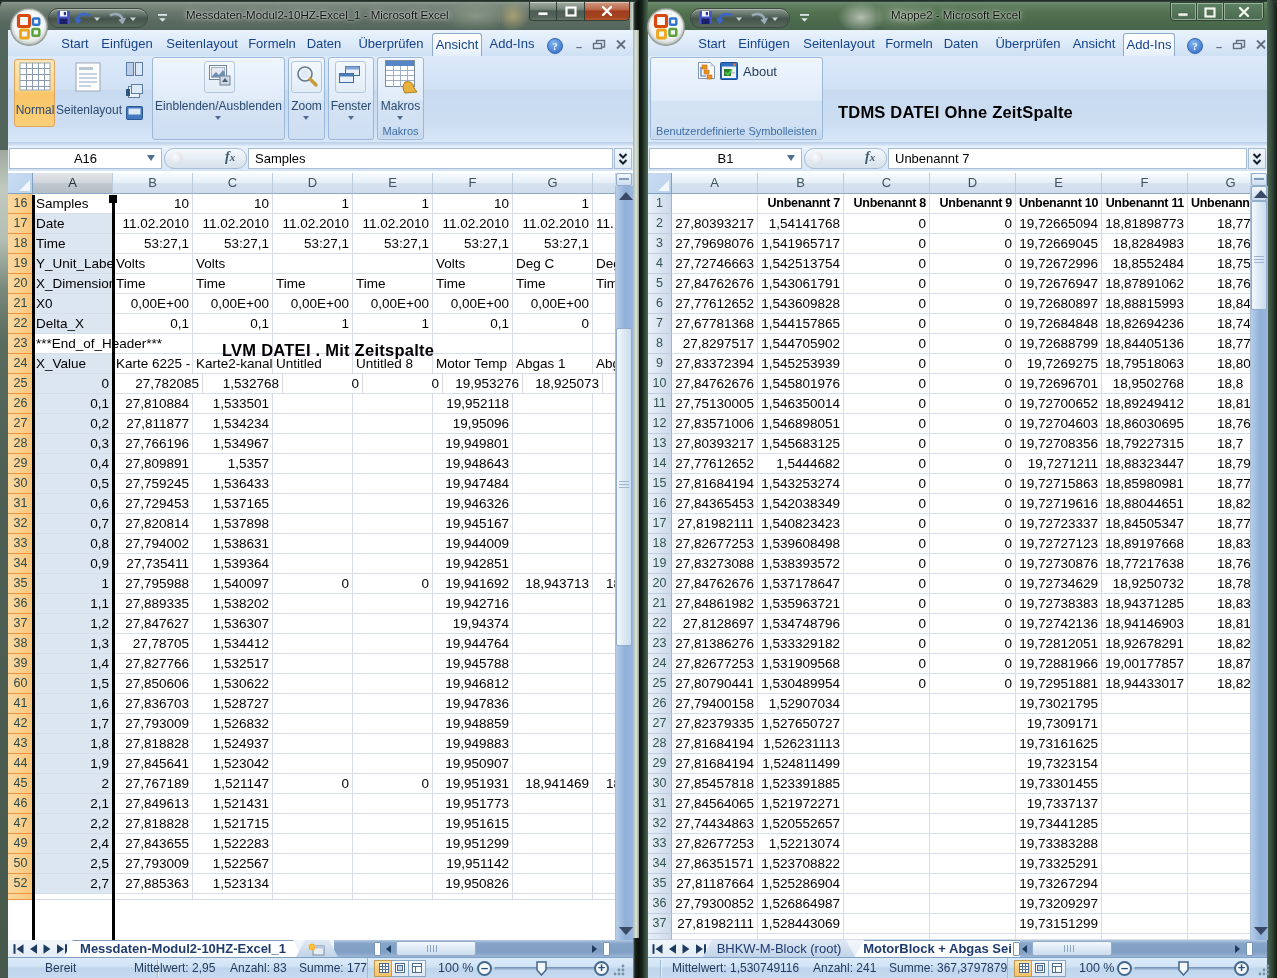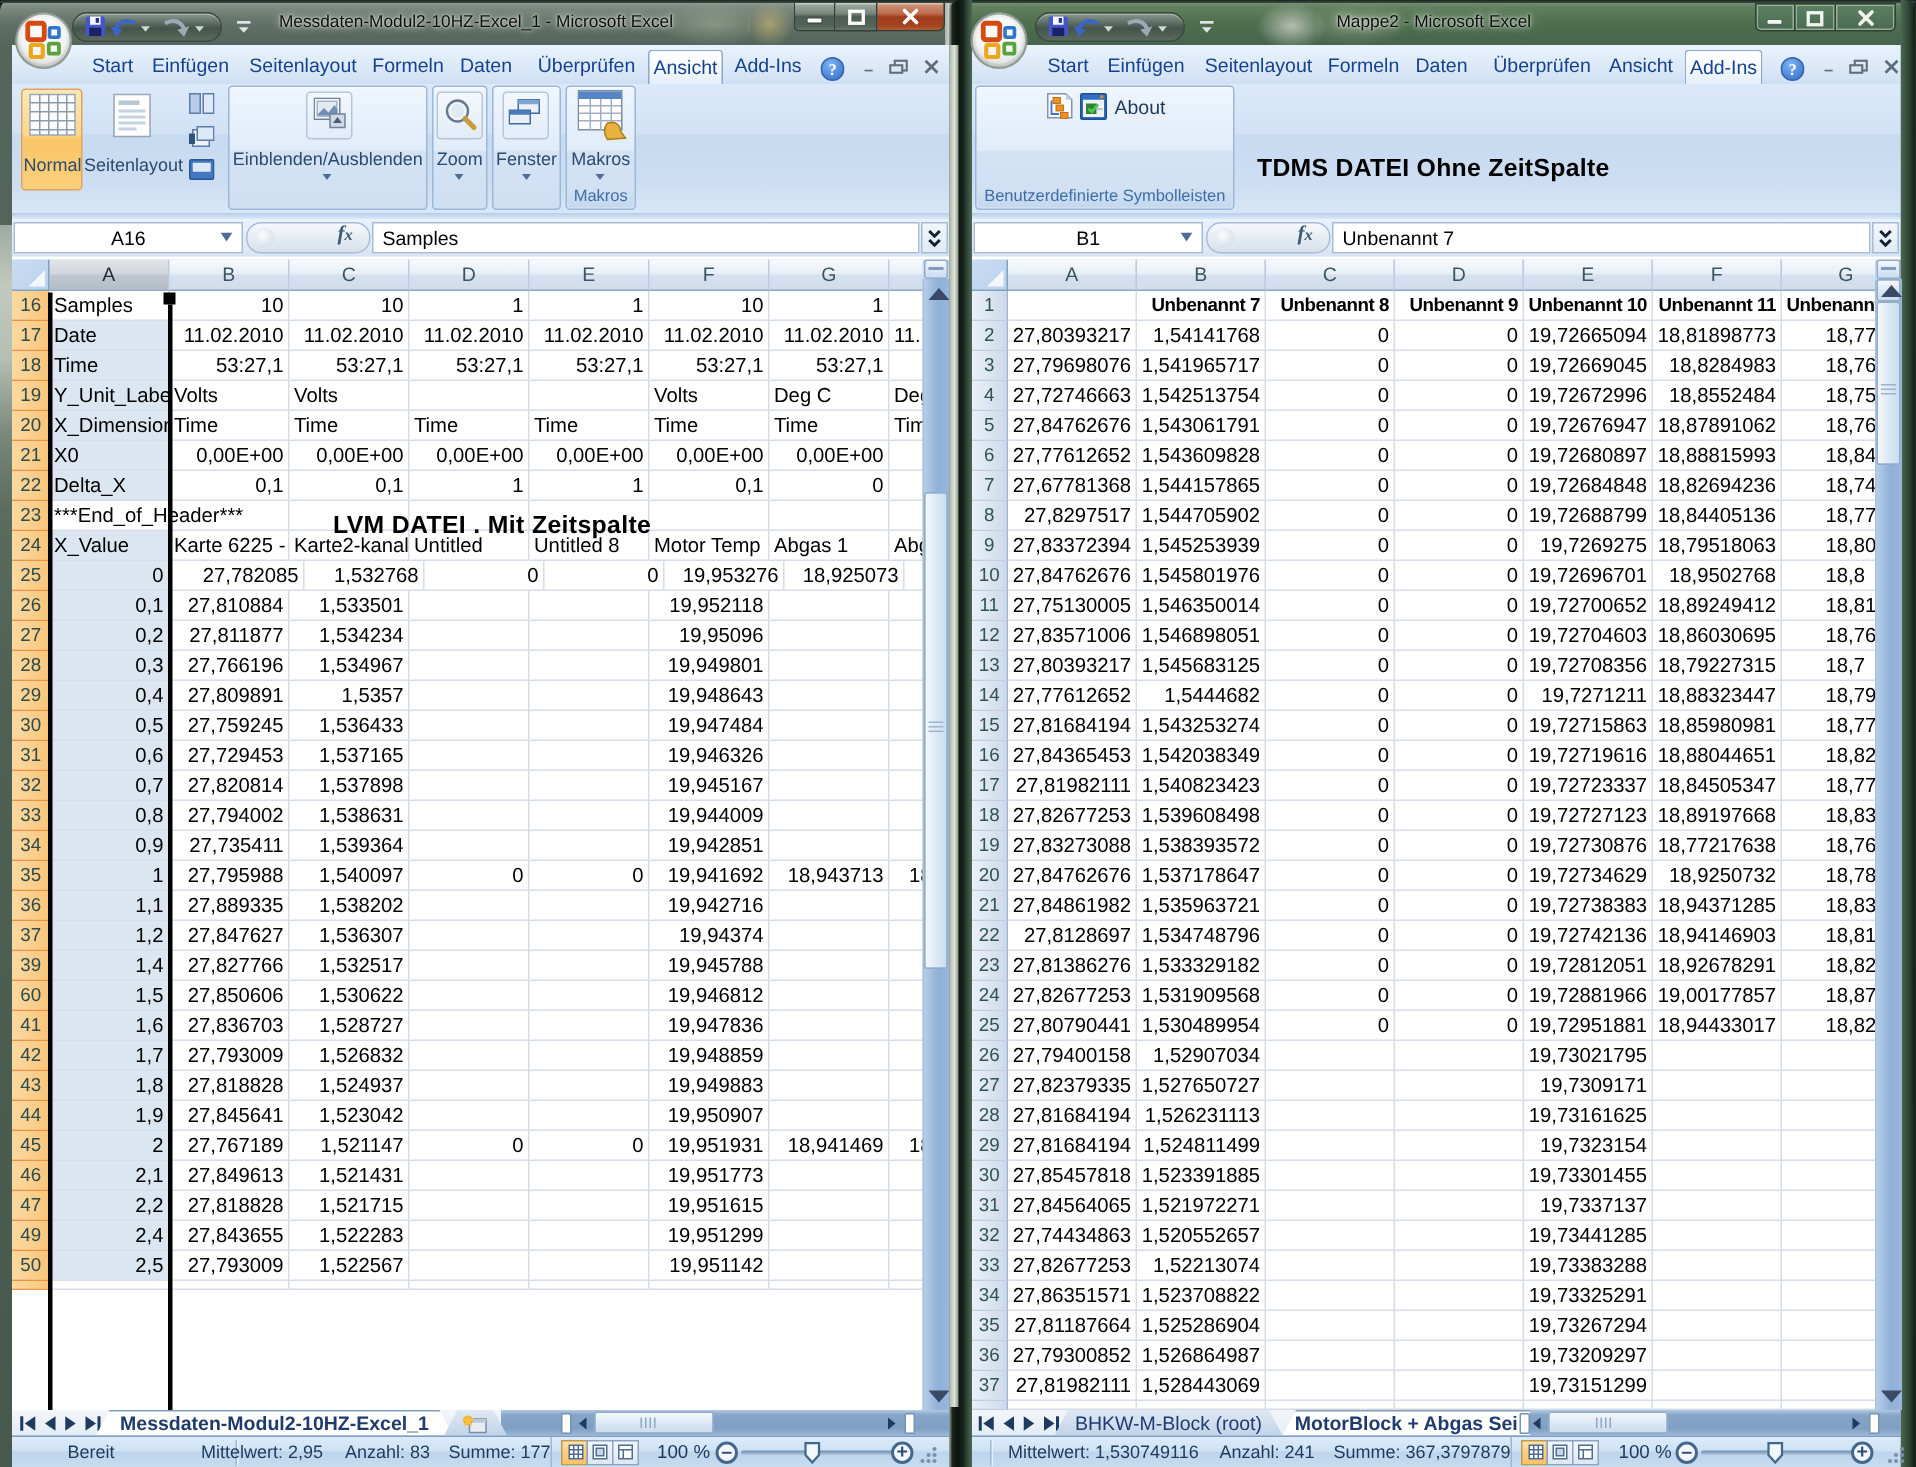--- a/index.html
+++ b/index.html
@@ -535,20 +535,31 @@
         <div class="c n" style="width:80px;background:#dce6f1">1,2</div>
         <div class="c n" style="width:80px">27,847627</div>
         <div class="c n" style="width:80px">1,536307</div>
         <div class="c" style="width:80px"></div>
         <div class="c" style="width:80px"></div>
         <div class="c n" style="width:80px">19,94374</div>
         <div class="c" style="width:80px"></div>
         <div class="c" style="width:80px"></div>
       </div>
       <div class="grow">
+        <div class="rh" style="width:25px">38</div>
+        <div class="c n" style="width:80px;background:#dce6f1">1,3</div>
+        <div class="c n" style="width:80px">27,78705</div>
+        <div class="c n" style="width:80px">1,534412</div>
+        <div class="c" style="width:80px"></div>
+        <div class="c" style="width:80px"></div>
+        <div class="c n" style="width:80px">19,944764</div>
+        <div class="c" style="width:80px"></div>
+        <div class="c" style="width:80px"></div>
+      </div>
+      <div class="grow">
         <div class="rh" style="width:25px">39</div>
         <div class="c n" style="width:80px;background:#dce6f1">1,4</div>
         <div class="c n" style="width:80px">27,827766</div>
         <div class="c n" style="width:80px">1,532517</div>
         <div class="c" style="width:80px"></div>
         <div class="c" style="width:80px"></div>
         <div class="c n" style="width:80px">19,945788</div>
         <div class="c" style="width:80px"></div>
         <div class="c" style="width:80px"></div>
       </div>
@@ -652,20 +663,31 @@
         <div class="c" style="width:80px"></div>
       </div>
       <div class="grow">
         <div class="rh" style="width:25px">50</div>
         <div class="c n" style="width:80px;background:#dce6f1">2,5</div>
         <div class="c n" style="width:80px">27,793009</div>
         <div class="c n" style="width:80px">1,522567</div>
         <div class="c" style="width:80px"></div>
         <div class="c" style="width:80px"></div>
         <div class="c n" style="width:80px">19,951142</div>
+        <div class="c" style="width:80px"></div>
+        <div class="c" style="width:80px"></div>
+      </div>
+      <div class="grow">
+        <div class="rh" style="width:25px">52</div>
+        <div class="c n" style="width:80px;background:#dce6f1">2,7</div>
+        <div class="c n" style="width:80px">27,885363</div>
+        <div class="c n" style="width:80px">1,523134</div>
+        <div class="c" style="width:80px"></div>
+        <div class="c" style="width:80px"></div>
+        <div class="c n" style="width:80px">19,950826</div>
         <div class="c" style="width:80px"></div>
         <div class="c" style="width:80px"></div>
       </div>
       <div class="grow" style="height:6px;overflow:hidden">
         <div class="rh" style="width:25px;height:6px"></div>
         <div class="c" style="width:80px;height:6px"></div>
         <div class="c" style="width:80px;height:6px"></div>
         <div class="c" style="width:80px;height:6px"></div>
         <div class="c" style="width:80px;height:6px"></div>
         <div class="c" style="width:80px;height:6px"></div>

